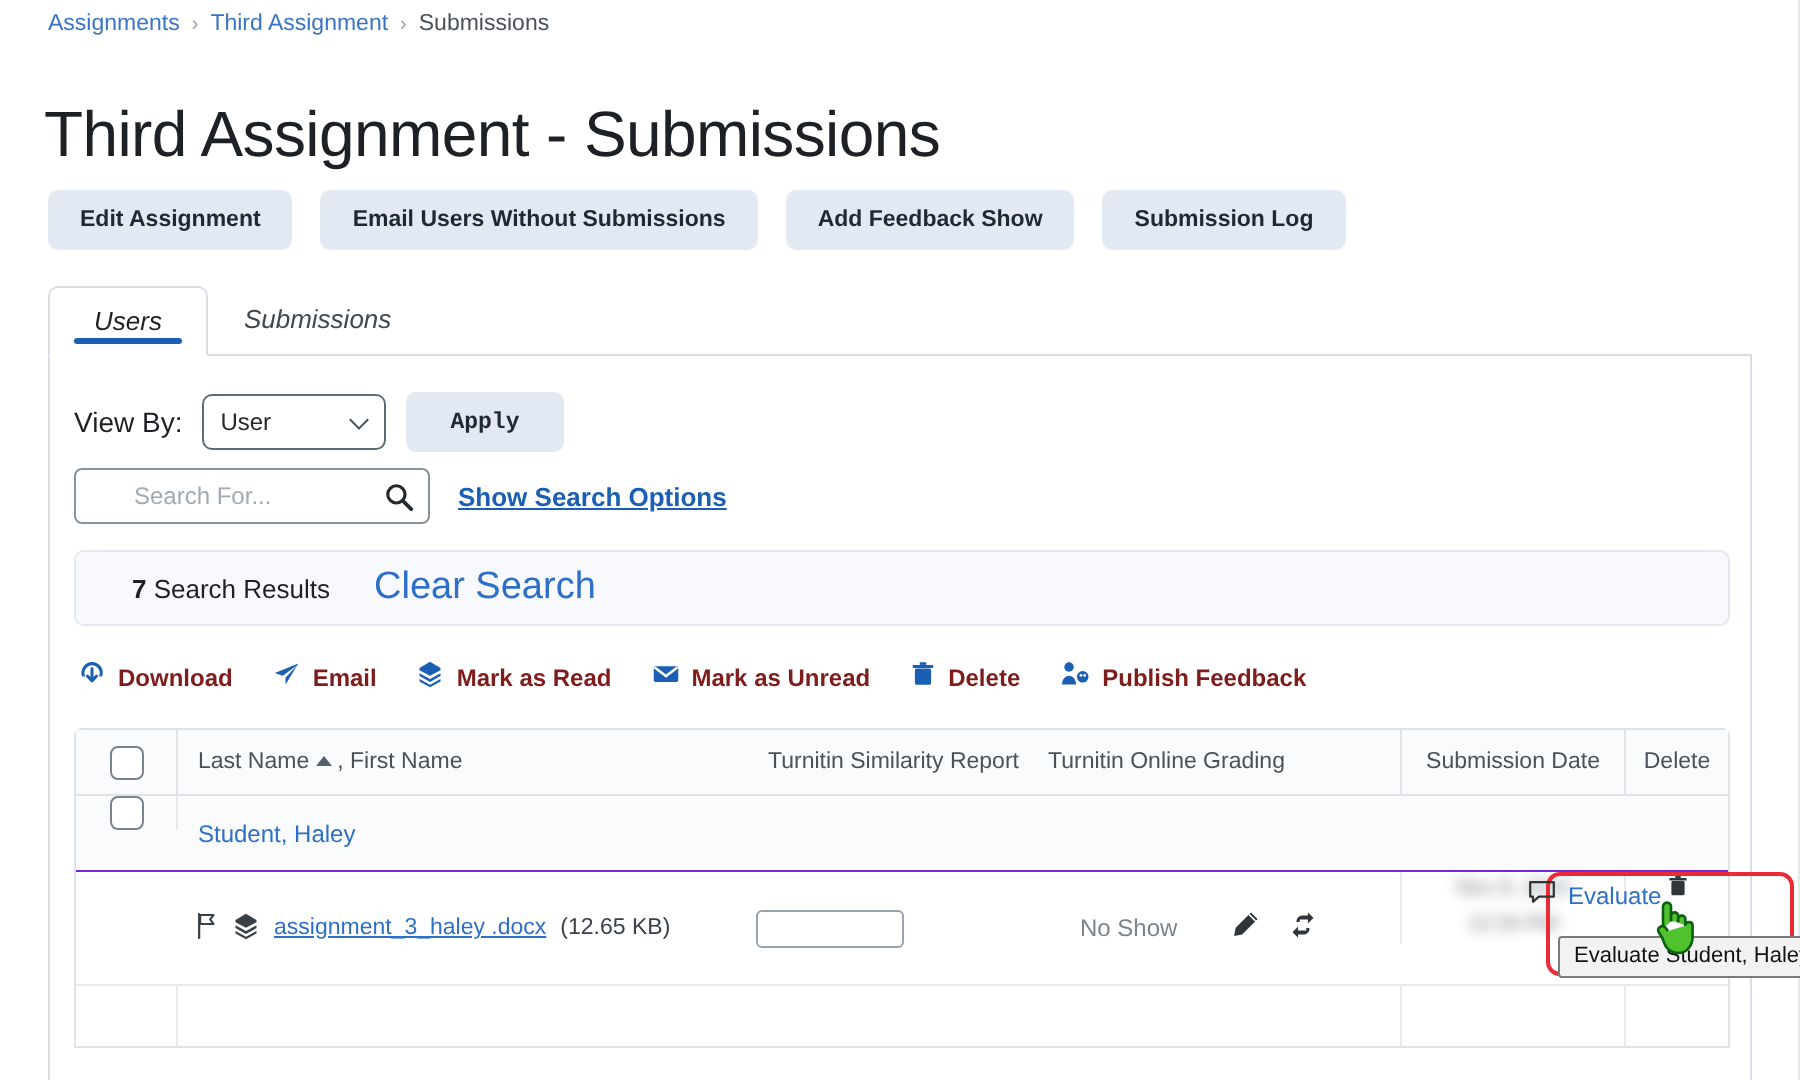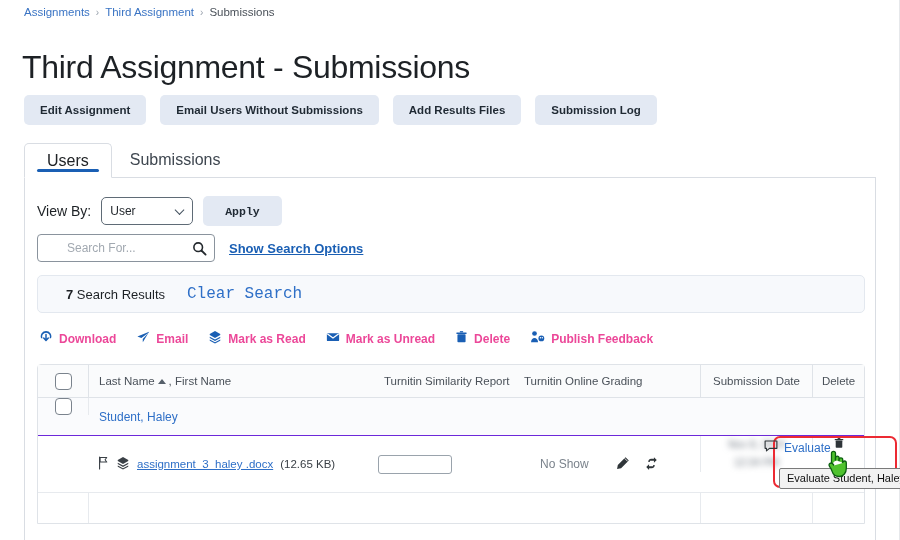--- a/index.html
+++ b/index.html
@@ -60,25 +60,26 @@
   }
   .tabstrip {
     display:flex; align-items:flex-end;
     height:35px;
     border-bottom:1px solid #d9dde3;
     position:relative;
   }
   .tab {
     height:35px; padding:0 18px;
     display:flex; align-items:center; justify-content:center;
-    font-size:16px; color:#3f4750;
+    font-size:13px; color:#3f4750;
     cursor:pointer;
     position:relative;
     background:transparent;
     white-space:nowrap;
+    font-style:italic;
   }
   .tab.active {
     background:#fff;
     border:1px solid #d9dde3;
     border-bottom:1px solid #fff;
     border-top-left-radius:5px; border-top-right-radius:5px;
     margin-bottom:-1px;
     color:#202326;
     padding:0 22px;
   }
@@ -155,31 +156,31 @@
     position:absolute; left:12px; top:97px;
     width:828px; height:38px;
     background:#f7f9fc;
     border:1px solid #e3e8ef; border-radius:5px;
     display:flex; align-items:center; gap:22px;
     padding:0 28px;
   }
   .results .cnt { font-size:13px; color:#1d2125; }
   .results .cnt b { font-weight:bold; }
   .results .clear {
-    font-size:16px; color:#2e6fc7; cursor:pointer;font-family:Liberation Mono, monospace;
+    font-size:19px; color:#2e6fc7; cursor:pointer;
   }
 
   
   .actions {
     position:absolute; left:14px; top:152px;
     display:flex; align-items:center; gap:20px;
   }
   .act {
     display:flex; align-items:center; gap:6px;
-    font-size:12px; font-weight:bold; color:#ec4899;
+    font-size:12px; font-weight:bold; color:#7f1d1d;
     cursor:pointer; white-space:nowrap;
   }
 
   
   .tbl {
     position:absolute; left:12px; top:186px;
     width:828px;
     border:1px solid #dfe3e8;
     border-radius:4px 4px 0 0;
     font-size:11.5px;
@@ -311,21 +312,21 @@
     <a>Third Assignment</a>
     <span class="sep">›</span>
     <span class="cur">Submissions</span>
   </div>
 
   <h1 class="page-title">Third Assignment - Submissions</h1>
 
   <div class="btnrow">
     <button class="btn">Edit Assignment</button>
     <button class="btn">Email Users Without Submissions</button>
-    <button class="btn">Add Results Files</button>
+    <button class="btn">Add Feedback Show</button>
     <button class="btn">Submission Log</button>
   </div>
 
   <div class="panel">
 
     <div class="tabstrip">
       <div class="tab active">
         <span>Users</span>
         <span class="tabunder"></span>
       </div>

